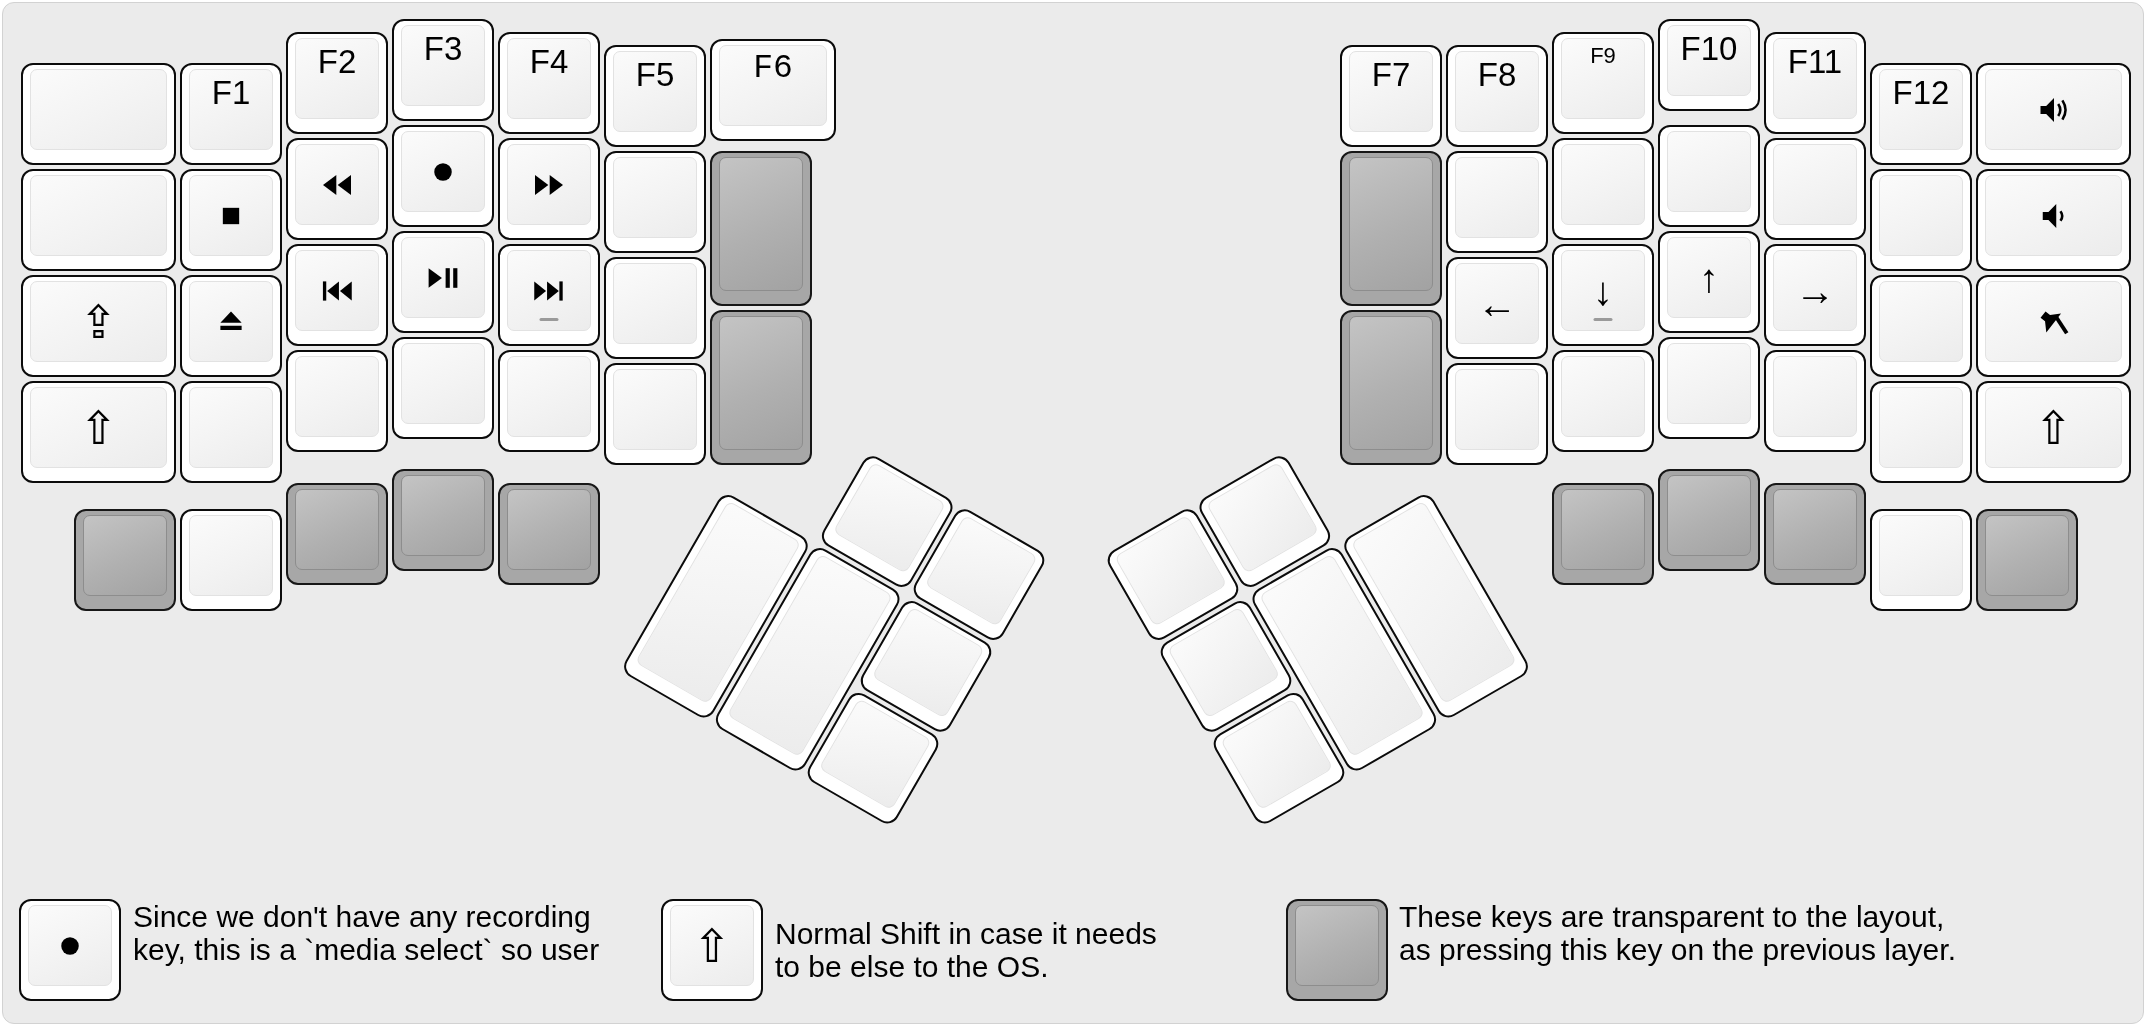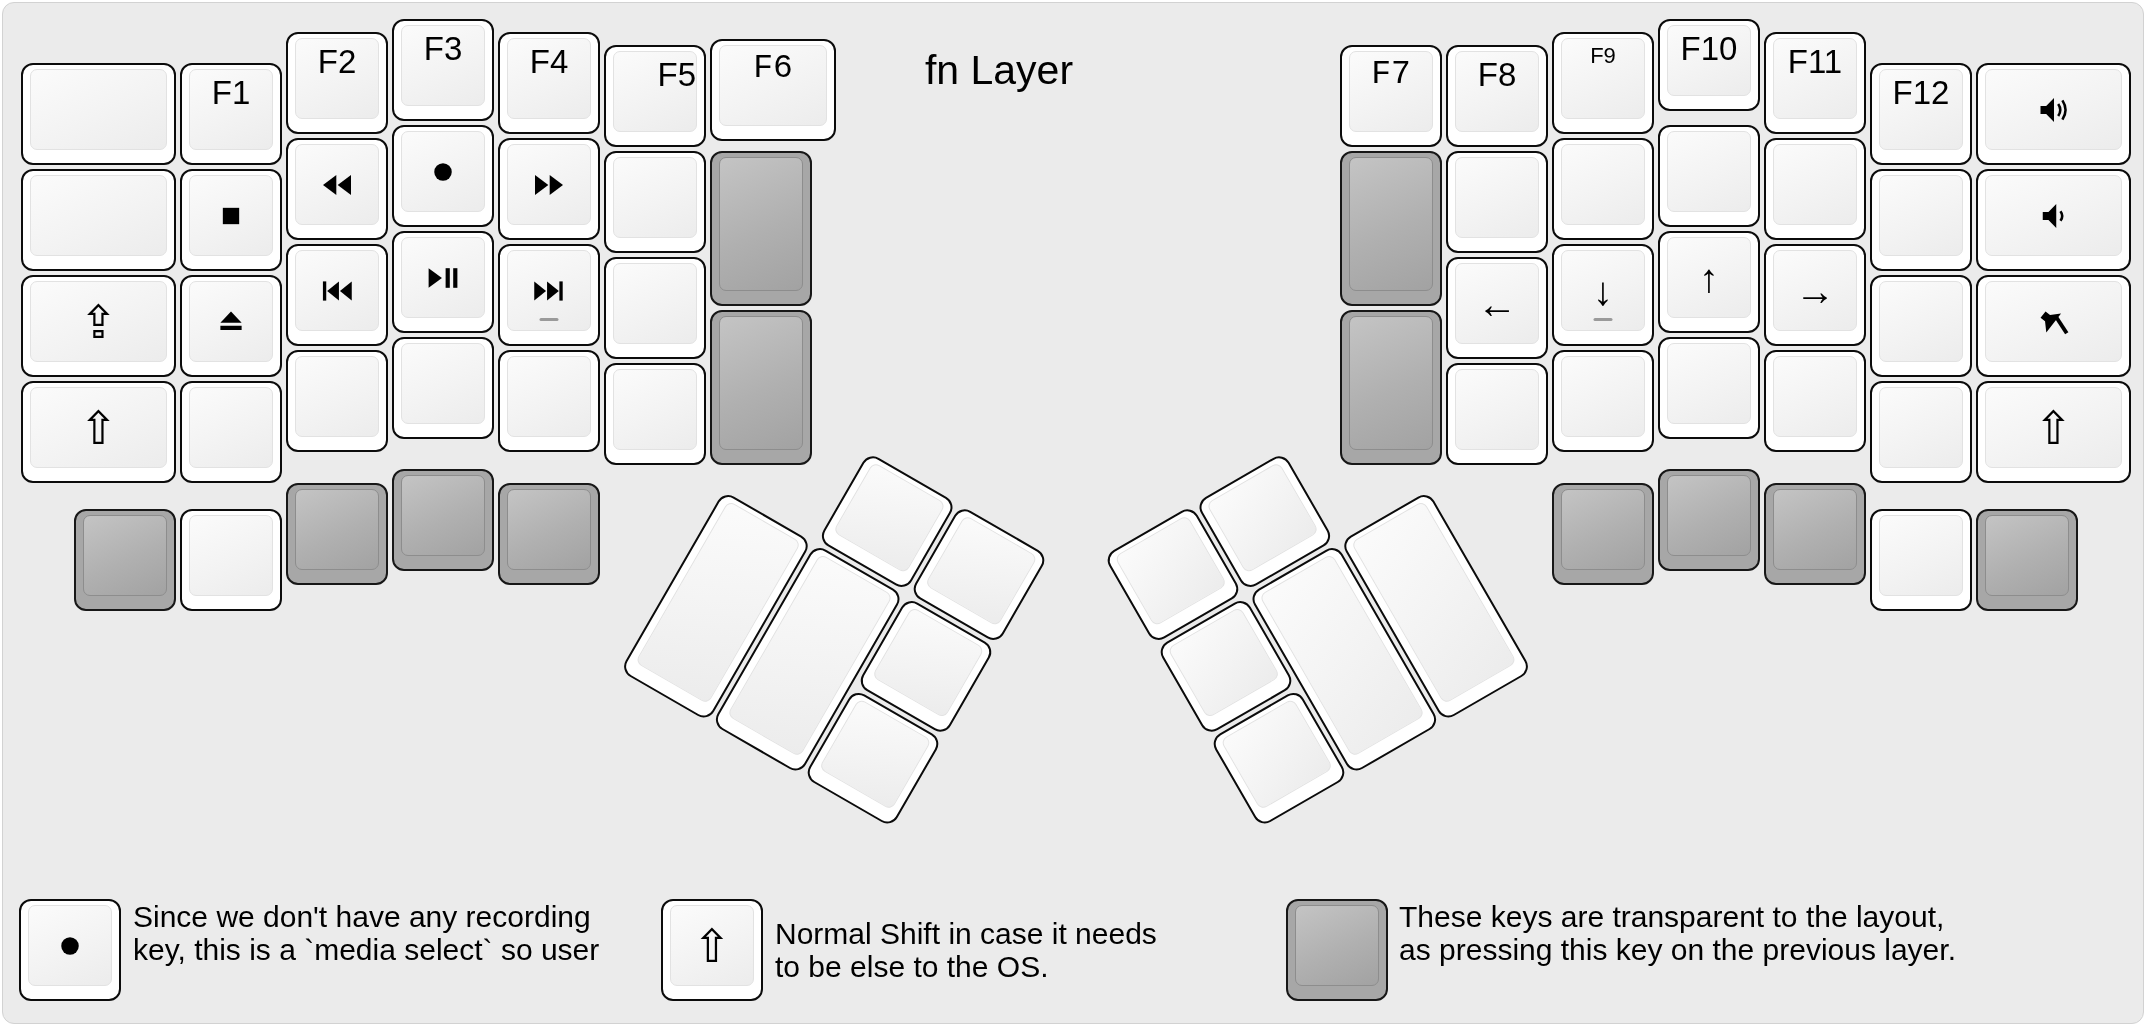--- a/index.html
+++ b/index.html
@@ -27,21 +27,20 @@
   .cluster{position:absolute;width:0;height:0;transform-origin:0 0;}
   
   .legend-item{position:absolute;}
   .legend-key-slot .key{position:relative;display:block;}
   .legend-text{position:absolute;font-size:30px;line-height:33px;color:#000;white-space:nowrap;}
 </style>
 </head>
 <body>
 
 <div class="canvas">
-  <div class="page-title">fn Layer</div>
 
   <div id="board">
       <div class="key" style="width: 155px; height: 102px; left: 18px; top: 60px;">
         <div class="cap"></div>
       </div>
       <div class="key" style="width: 155px; height: 102px; left: 18px; top: 166px;">
         <div class="cap"></div>
       </div>
       <div class="key" style="width: 155px; height: 102px; left: 18px; top: 272px;">
         <div class="cap">
@@ -162,21 +161,21 @@
             </svg>
           </span>
           <span class="homing"></span>
         </div>
       </div>
       <div class="key" style="width: 102px; height: 102px; left: 495px; top: 347px;">
         <div class="cap"></div>
       </div>
       <div class="key" style="width: 102px; height: 102px; left: 601px; top: 42px;">
         <div class="cap">
-          <span class="klabel top" style="font-size: 33px; text-align: right;">F5</span>
+          <span class="klabel top" style="font-size: 33px;">F5</span>
         </div>
       </div>
       <div class="key" style="width: 102px; height: 102px; left: 601px; top: 148px;">
         <div class="cap"></div>
       </div>
       <div class="key" style="width: 102px; height: 102px; left: 601px; top: 254px;">
         <div class="cap"></div>
       </div>
       <div class="key" style="width: 102px; height: 102px; left: 601px; top: 360px;">
         <div class="cap"></div>
@@ -200,21 +199,21 @@
       </div>
       <div class="key gray" style="width: 102px; height: 102px; left: 283px; top: 480px;">
         <div class="cap"></div>
       </div>
       <div class="key gray" style="width: 102px; height: 102px; left: 389px; top: 466px;">
         <div class="cap"></div>
       </div>
       <div class="key gray" style="width: 102px; height: 102px; left: 495px; top: 480px;">
         <div class="cap"></div>
       </div>
-      <div class="key" style="width: 102px; height: 102px; left: 1337px; top: 42px; font-family: Liberation Mono, monospace;">
+      <div class="key" style="width: 102px; height: 102px; left: 1337px; top: 42px;">
         <div class="cap">
           <span class="klabel top" style="font-size: 33px;">F7</span>
         </div>
       </div>
       <div class="key gray" style="width: 102px; height: 155px; left: 1337px; top: 148px;">
         <div class="cap"></div>
       </div>
       <div class="key gray" style="width: 102px; height: 155px; left: 1337px; top: 307px;">
         <div class="cap"></div>
       </div>

